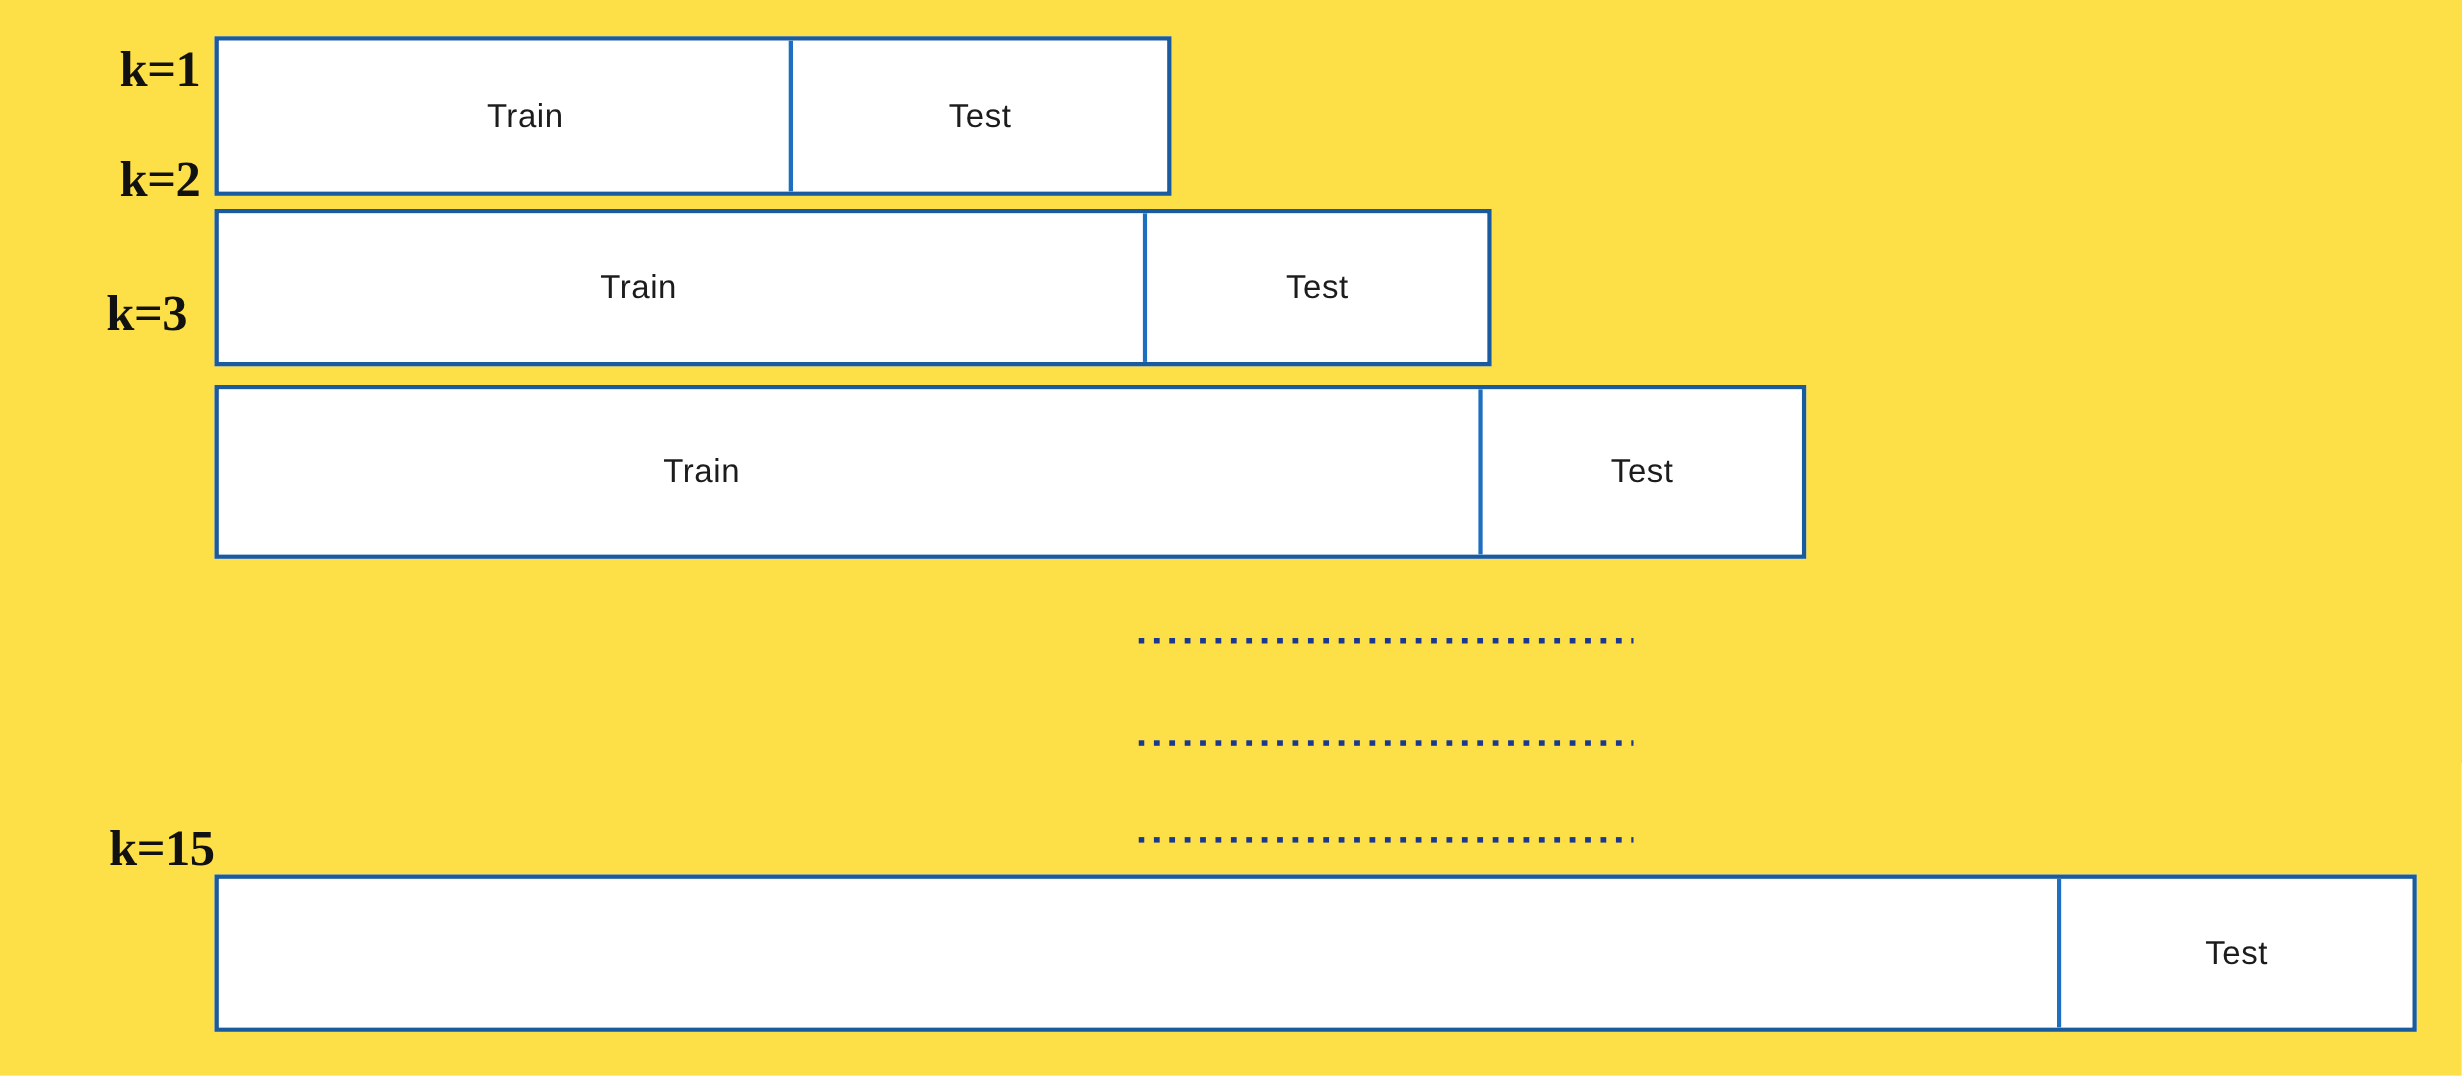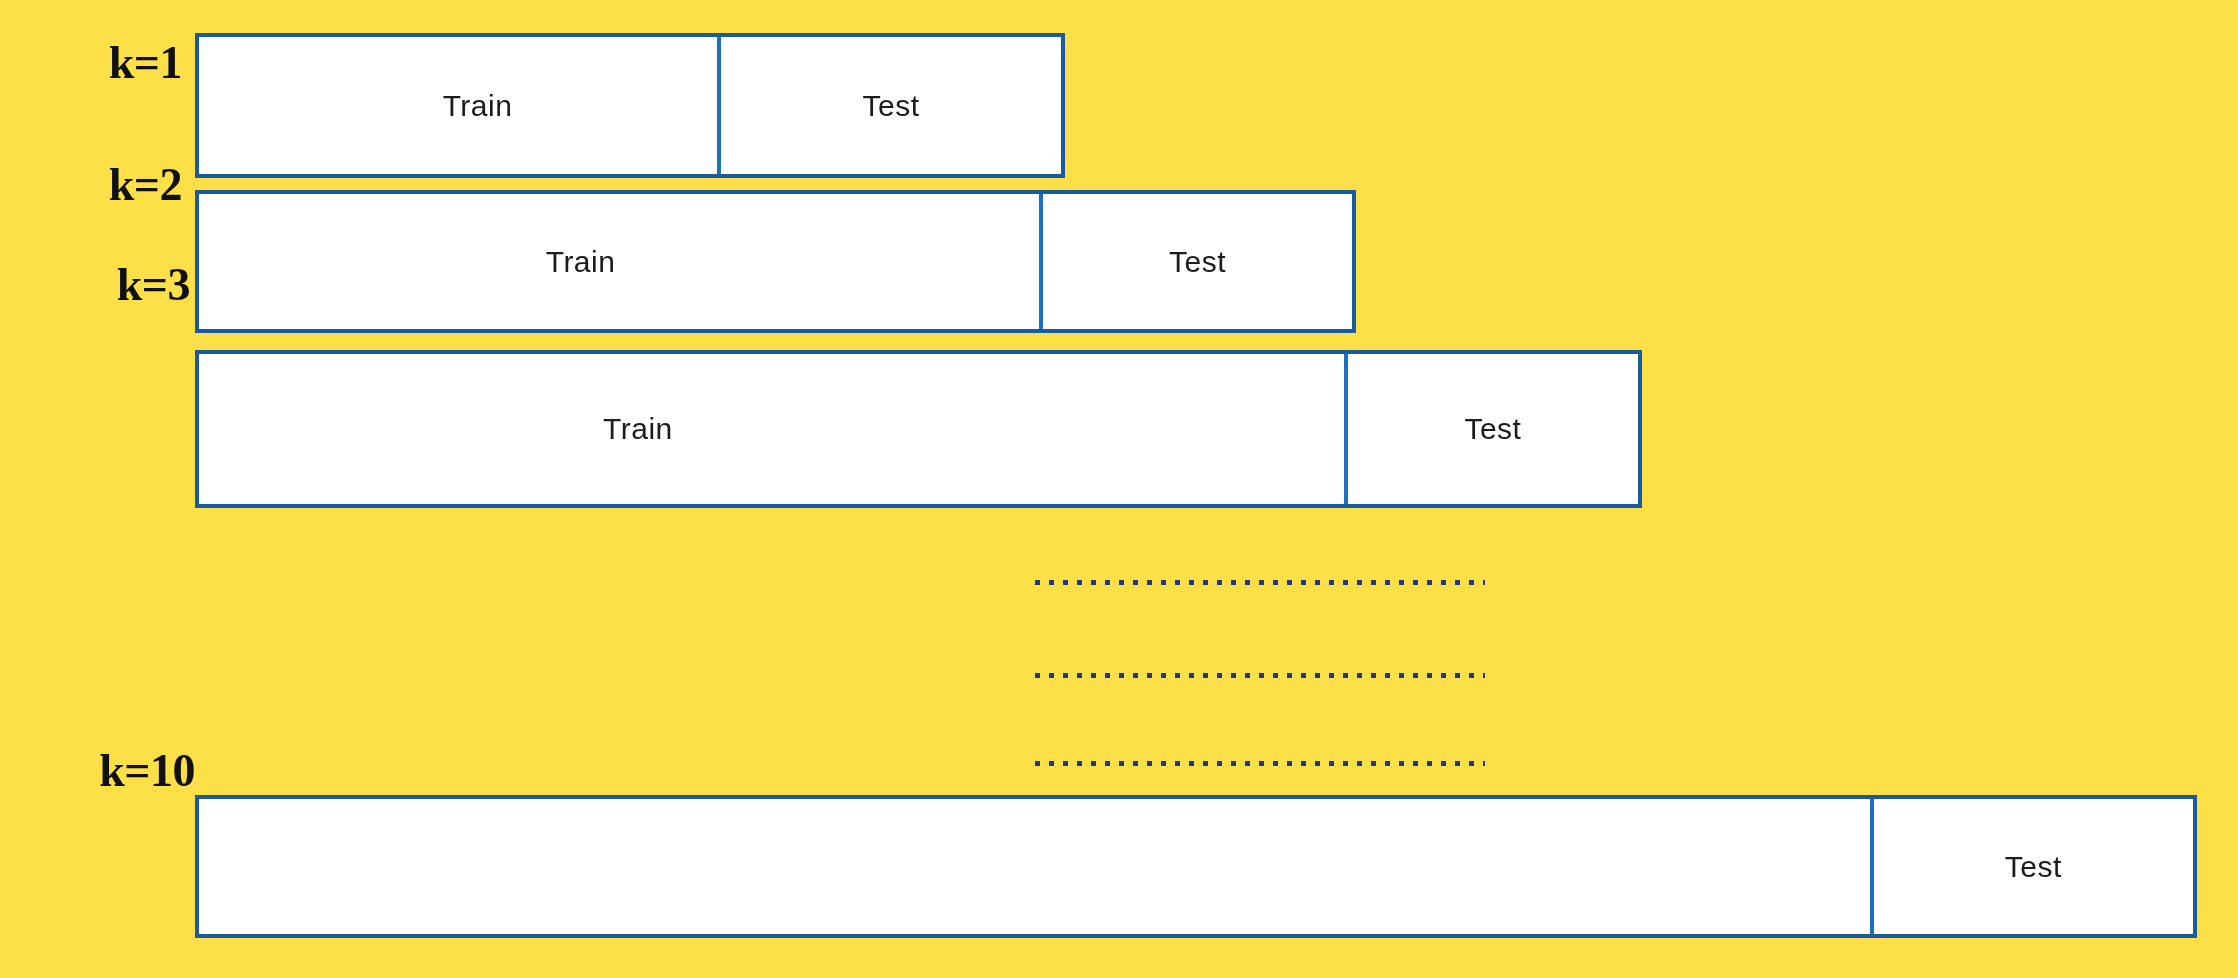--- a/index.html
+++ b/index.html
@@ -92,45 +92,45 @@
         <div class="seg train" style="width:522px;">
           <span class="seg-label" style="left:0px;">Train</span>
         </div>
         <div class="seg test" style="width:340px;">
           <span class="seg-label">Test</span>
         </div>
       </div>
     </div>
 
     <div class="fold-row">
-      <div class="fold-label" style="left:22px;top:162px;width:160px;font-family:Liberation Serif, serif;">k=2</div>
+      <div class="fold-label" style="left:22px;top:140px;width:160px;font-family:Liberation Serif, serif;">k=2</div>
       <div class="bar" style="left:195px;top:190px;height:143px;width:1161px;">
         <div class="seg train" style="width:847px;">
           <span class="seg-label" style="left:-58px;">Train</span>
         </div>
         <div class="seg test" style="width:310px;">
           <span class="seg-label">Test</span>
         </div>
       </div>
     </div>
 
     <div class="fold-row">
-      <div class="fold-label" style="left:30px;top:262px;width:160px;">k=3</div>
+      <div class="fold-label" style="left:10px;top:262px;width:160px;">k=3</div>
       <div class="bar" style="left:195px;top:350px;height:158px;width:1447px;">
         <div class="seg train" style="width:1152px;">
           <span class="seg-label" style="left:-153px;">Train</span>
         </div>
         <div class="seg test" style="width:291px;">
           <span class="seg-label">Test</span>
         </div>
       </div>
     </div>
 
     <div class="fold-row">
-      <div class="fold-label" style="left:12px;top:748px;width:183px;">k=10</div>
+      <div class="fold-label" style="left:12px;top:748px;width:183px;">k=15</div>
       <div class="bar" style="left:195px;top:795px;height:143px;width:2002px;">
         <div class="seg train" style="width:1678px;">
           <span class="seg-label"></span>
         </div>
         <div class="seg test" style="width:320px;">
           <span class="seg-label">Test</span>
         </div>
       </div>
     </div>
 

